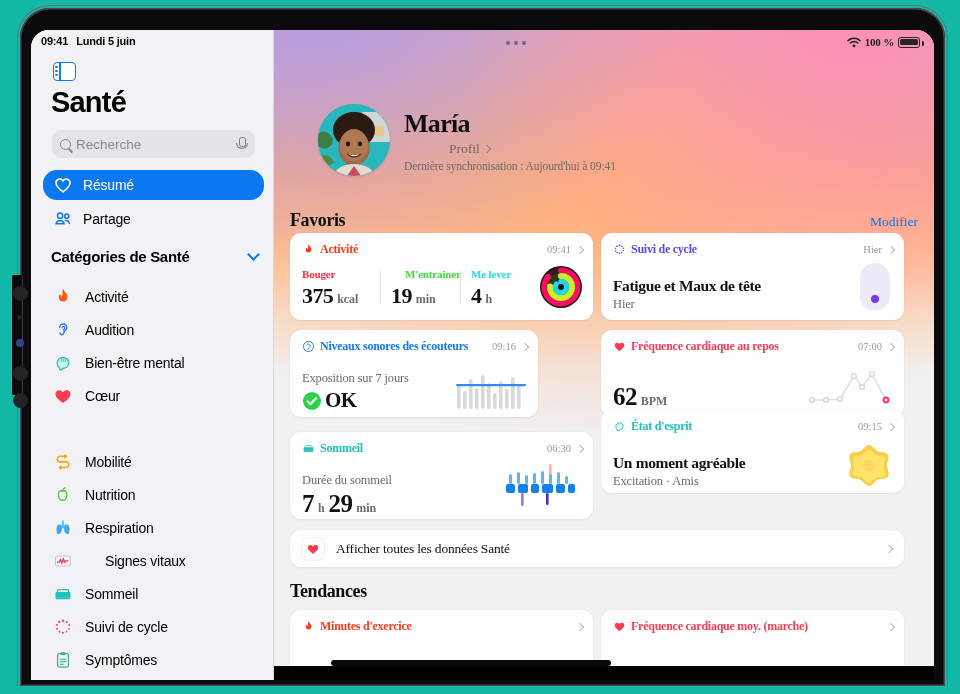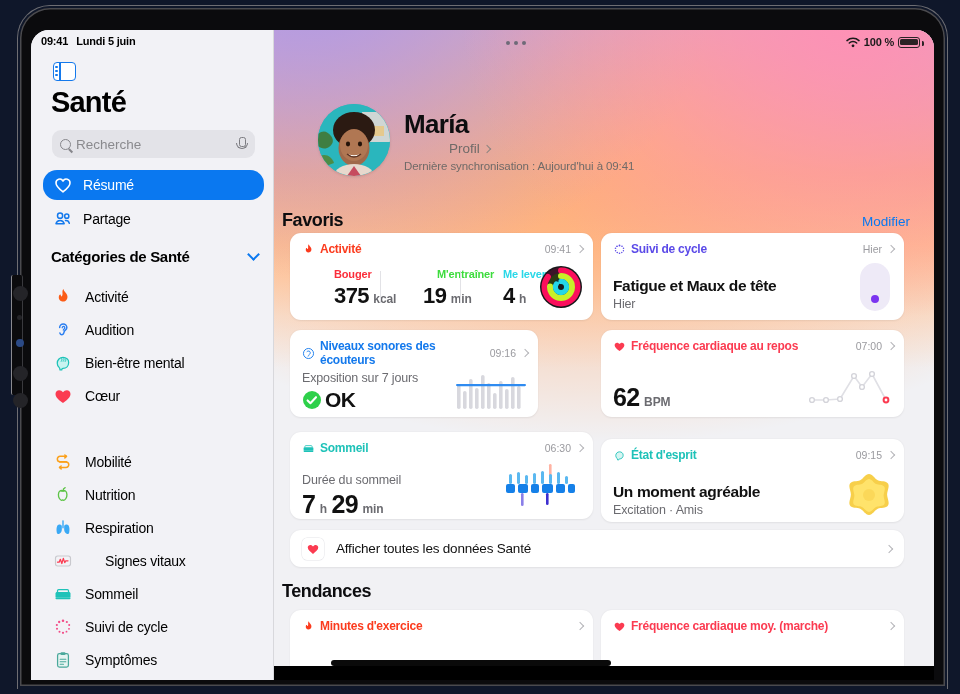--- a/index.html
+++ b/index.html
@@ -6,21 +6,21 @@
   html, body {
     width: 960px; height: 694px;
     background: #ffffff;
     font-family: "Liberation Sans", sans-serif;
     overflow: hidden;
   }
 
   
   #device {
     position: absolute; left: 0; top: 0; width: 960px; height: 694px;
-    background: #0f172a;
+    background: #14b8a6;
   }
   .bezel {
     position: absolute;
     left: 20px; top: 8px; width: 925px; height: 678px;
     background: #0b0b0d;
     border-radius: 30px 30px 0 0;
     box-shadow: 0 0 0 1.5px #4a4a4e inset;
   }
   .bezel-outline {
     position: absolute; left: 17px; top: 5px; width: 931px; height: 684px;
@@ -140,20 +140,21 @@
 
   
   #main {
     position: absolute; left: 243px; top: 0; width: 660px; height: 650px;
     overflow: hidden;
     background:
       radial-gradient(115% 90% at 88% -2%, #ff90b5 0%, rgba(255,144,181,0) 52%),
       radial-gradient(110% 80% at 6% -6%, #b39ae2 0%, rgba(179,154,226,0) 55%),
       radial-gradient(130% 70% at 50% 20%, #ffb07a 0%, rgba(255,176,122,0) 62%),
       linear-gradient(180deg, #c7a9e0 0%, #f5a985 22%, #ffc296 33%, #f7e3d6 44%, #f1f1f4 52%, #f1f1f4 100%);
+    font-family: Liberation Serif, serif;
   }
   .m-statusbar {
     position: absolute; right: 14px; top: 2px; height: 20px;
     display: flex; align-items: center; gap: 4px;
   }
   .m-batt-txt { font-size: 11px; font-weight: bold; color: #1a1a1a; letter-spacing: -0.2px; }
   .batt {
     width: 22px; height: 11px; border: 1.2px solid #1a1a1a; border-radius: 3px;
     position: relative; opacity: .92;
   }
@@ -193,21 +194,21 @@
     width: 6px; height: 6px; border-right: 1.6px solid #8a8480; border-bottom: 1.6px solid #8a8480;
     transform: rotate(-45deg);
   }
   .prof-sync {
     position: absolute; left: 130px; top: 130px;
     font-size: 11.5px; color: #6f6a68; letter-spacing: -0.1px;
   }
 
   
   .sec-hdr {
-    position: absolute; left: 8px; width: 628px;
+    position: absolute; left: 16px; width: 628px;
     display: flex; align-items: baseline; justify-content: space-between;
   }
   .sec-hdr .t { font-size: 18px; font-weight: bold; color: #0d0d0f; letter-spacing: -0.4px; }
   .sec-hdr .a { font-size: 13.5px; color: #0a78f0; }
 
   .card {
     position: absolute;
     background: #fff; border-radius: 11px;
     box-shadow: 0 0.5px 2px rgba(0,0,0,.07);
     overflow: hidden;
@@ -223,21 +224,21 @@
     width: 6px; height: 6px; border-right: 1.5px solid #b4b4b9; border-bottom: 1.5px solid #b4b4b9;
     transform: rotate(-45deg);
   }
   .hdr-ico { width: 13px; height: 13px; display:block; flex:0 0 auto; }
 
   .big { font-size: 22px; font-weight: bold; color: #111; letter-spacing: -0.6px; }
   .unit { font-size: 12px; font-weight: bold; color: #6b6b70; letter-spacing: -0.1px; }
   .sub { font-size: 12.5px; color: #6b6b70; letter-spacing: -0.15px; }
   .hl { font-size: 15.5px; font-weight: bold; color: #111; letter-spacing: -0.35px; }
 
-  .metric { position: absolute; top: 35px; margin-left: 32px; }
+  .metric { position: absolute; top: 35px; }
   .metric .mlbl { font-size: 11px; font-weight: bold; letter-spacing: -0.15px; }
   .metric .mval { margin-top: 3px; }
   .vdiv { position: absolute; top: 38px; width: 1px; height: 32px; background: #e2e2e6; }
 
   .allrow {
     position: absolute; display: flex; align-items: center; padding: 0 12px; gap: 12px;
   }
   .allrow .box {
     width: 22px; height: 22px; border-radius: 5px; background: #fff;
     box-shadow: 0 0 0 0.5px #e4e4e8; display: flex; align-items: center; justify-content: center;
@@ -640,21 +641,21 @@
           </g>
           <g fill="#8a7fe8">
             <rect x="18" y="31" width="2.6" height="13" rx="1.3"></rect>
           </g>
           <g fill="#3d2fd0">
             <rect x="43" y="31" width="2.6" height="12" rx="1.3"></rect>
           </g>
         </svg>
       </div>
 
-      <div class="card" style="left:327px; top:409px; width:303px; height:83px;">
+      <div class="card" style="left:327px; top:380px; width:303px; height:83px;">
         <div class="card-hdr">
           <svg class="hdr-ico" viewBox="0 0 24 24">
             <path d="M18.8 11.4c0 4.2-3 7-6.8 7-1.2 0-1.5.9-1.5 1.9H8.4c0-1.5-.2-2.2-1.1-3.1-1.3-1.3-2.2-2.9-2.2-5 0-4.1 3.1-7 6.9-7s6.8 2.5 6.8 6.2z" fill="#d6f5f2" stroke="#1ec2b8" stroke-width="1.6" stroke-linejoin="round"></path>
           </svg>
           <span class="ttl" style="color:#1ec2b8;">État d'esprit</span>
           <span class="right">
             <span class="tm">09:15</span>
             <span class="chev-gr"></span>
           </span>
         </div>

